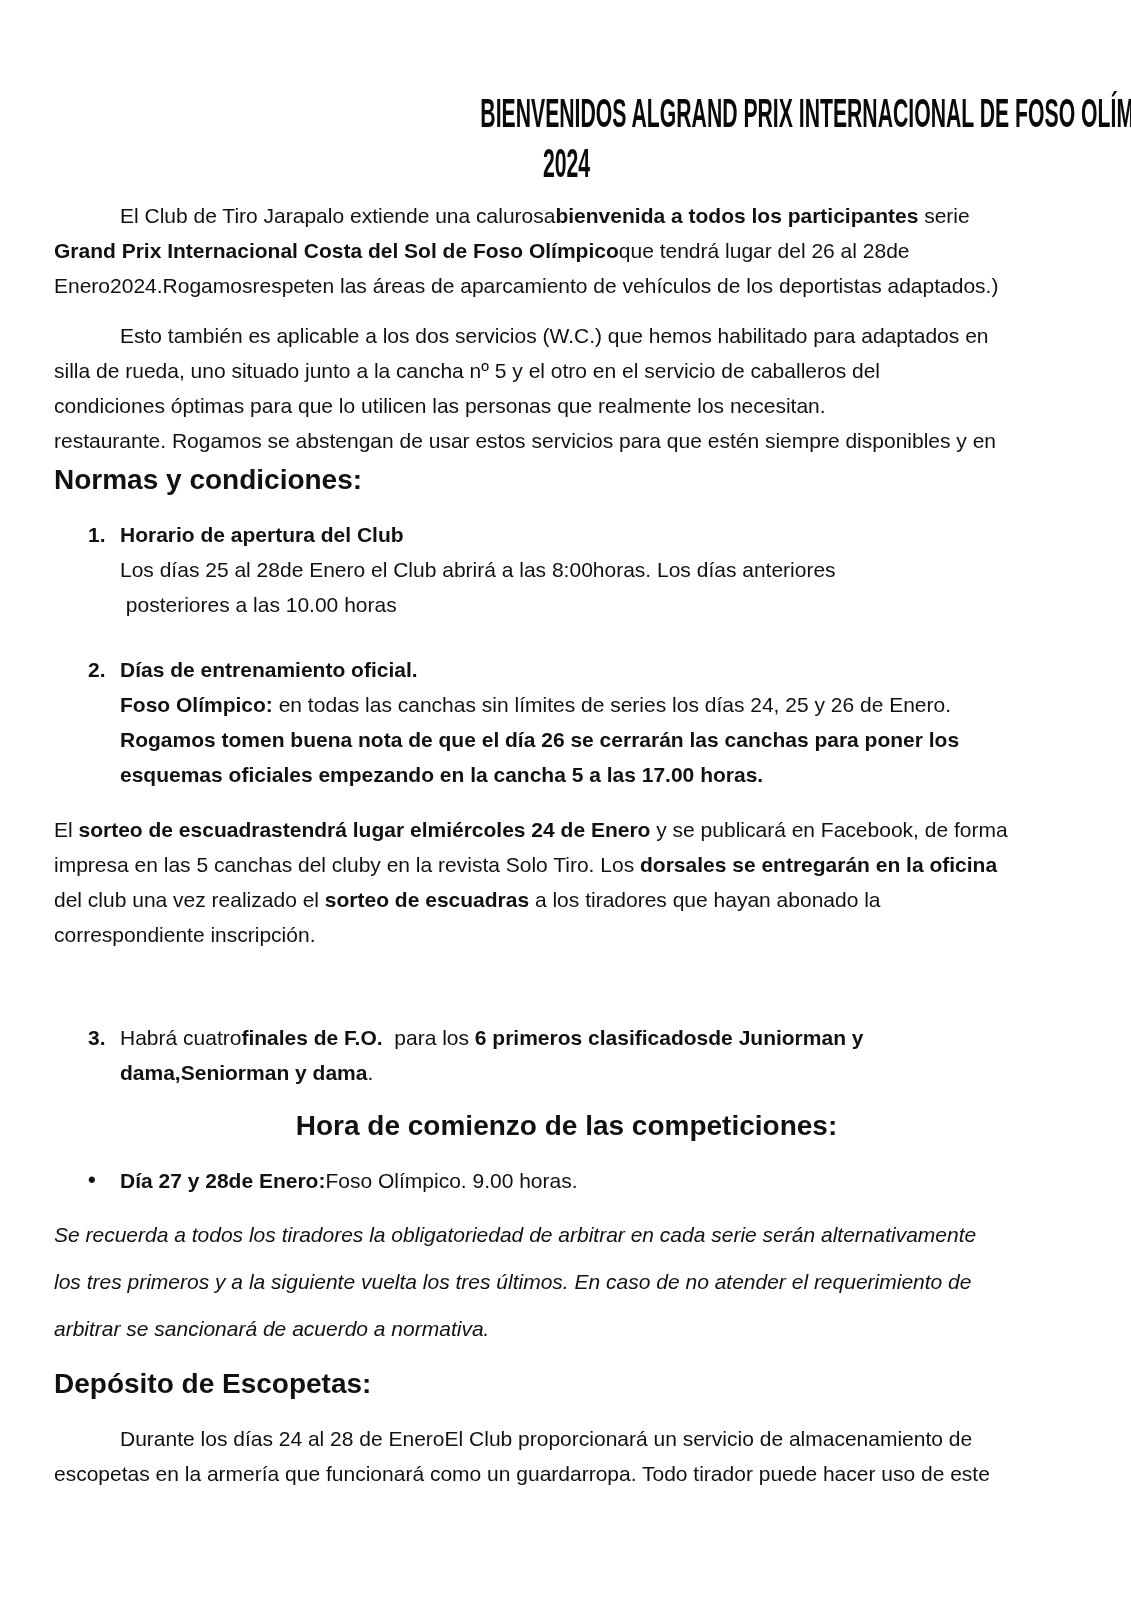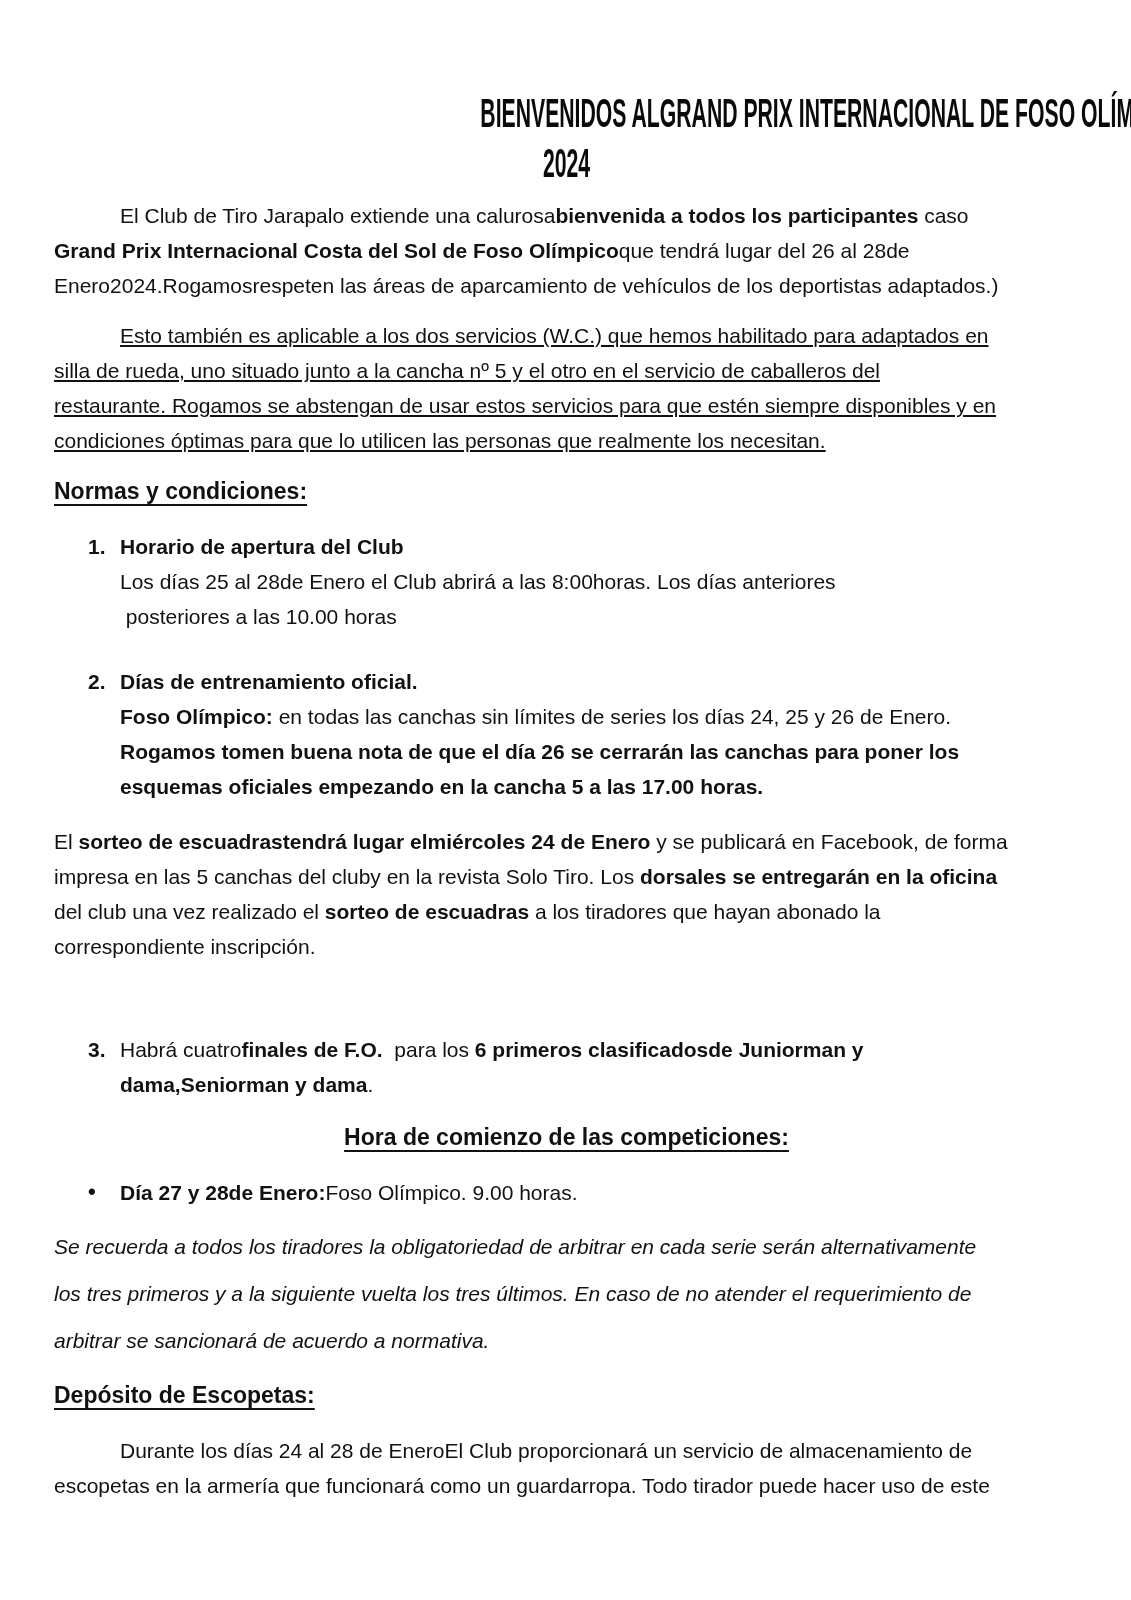--- a/index.html
+++ b/index.html
@@ -16,29 +16,29 @@
     letter-spacing:0px;
   }
   .block{margin:0;}
   .line{
     display:block;white-space:pre;line-height:35px;font-size:21px;
   }
   .b{font-weight:700;text-align:center;}
   .i .line{font-style:italic;margin-top:12px;}
   .indent-first{padding-left:66px;}
   .h{
-    font-size:23px;font-weight:700;line-height:35px;
-    text-decoration:underline;text-decoration-thickness:2px;
+    font-size:28px;font-weight:700;line-height:35px;
+    text-decoration-thickness:2px;
     text-underline-offset:5px;white-space:pre;
   }
   .li .line{position:relative;padding-left:66px;}
   .marker{position:absolute;left:34px;top:0;font-weight:700;font-style:normal;}
   .bullet-marker{position:absolute;left:34px;top:-1px;font-weight:700;font-size:22px;}
   #intro{margin-bottom:15px;}
-  #wc{margin-bottom:16px;text-decoration:underline;}
+  #wc{margin-bottom:4px;}
   #h-normas{margin:0 0 20px 0;}
   #item1{margin-bottom:30px;}
   #item2{margin-bottom:20px;}
   #sorteo{margin-bottom:68px;}
   #item3{margin-bottom:18px;}
   #h-hora{margin:0 0 20px 0;text-align:center;}
   #bullet-line{margin-bottom:19px;}
   #arbitraje{margin-bottom:20px;}
   #h-deposito{margin:0 0 20px 0;}
 </style>
@@ -46,30 +46,30 @@
 <body>
 
 <div class="page">
 
   <div class="title">
     <div class="tl-wrap"><span class="tl">BIENVENIDOS ALGRAND PRIX INTERNACIONAL DE FOSO OLÍMPICO COSTA DEL SOL ENERO</span></div>
     <div class="tl-wrap"><span class="tl">2024</span></div>
   </div>
 
   <div class="block" id="intro">
-    <span class="line indent-first"><span>El Club de Tiro Jarapalo extiende una calurosa</span><span class="b">bienvenida a todos los participantes</span><span> caso</span></span>
+    <span class="line indent-first"><span>El Club de Tiro Jarapalo extiende una calurosa</span><span class="b">bienvenida a todos los participantes</span><span> serie</span></span>
     <span class="line"><span class="b">Grand Prix Internacional Costa del Sol de Foso Olímpico</span><span>que tendrá lugar del 26 al 28de</span></span>
     <span class="line"><span>Enero2024.Rogamosrespeten las áreas de aparcamiento de vehículos de los deportistas adaptados.)</span></span>
   </div>
 
   <div class="block" id="wc">
     <span class="line indent-first"><span>Esto también es aplicable a los dos servicios (W.C.) que hemos habilitado para adaptados en</span></span>
     <span class="line"><span>silla de rueda, uno situado junto a la cancha nº 5 y el otro en el servicio de caballeros del</span></span>
+    <span class="line"><span>condiciones óptimas para que lo utilicen las personas que realmente los necesitan.</span></span>
     <span class="line"><span>restaurante. Rogamos se abstengan de usar estos servicios para que estén siempre disponibles y en</span></span>
-    <span class="line"><span>condiciones óptimas para que lo utilicen las personas que realmente los necesitan.</span></span>
   </div>
 
   <div class="h" id="h-normas">Normas y condiciones:</div>
 
   <div class="block li" id="item1">
     <span class="line"><span class="marker">1.</span><span class="b">Horario de apertura del Club</span></span>
     <span class="line"><span>Los días 25 al 28de Enero el Club abrirá a las 8:00horas. Los días anteriores</span></span>
     <span class="line"><span> posteriores a las 10.00 horas</span></span>
   </div>
 

